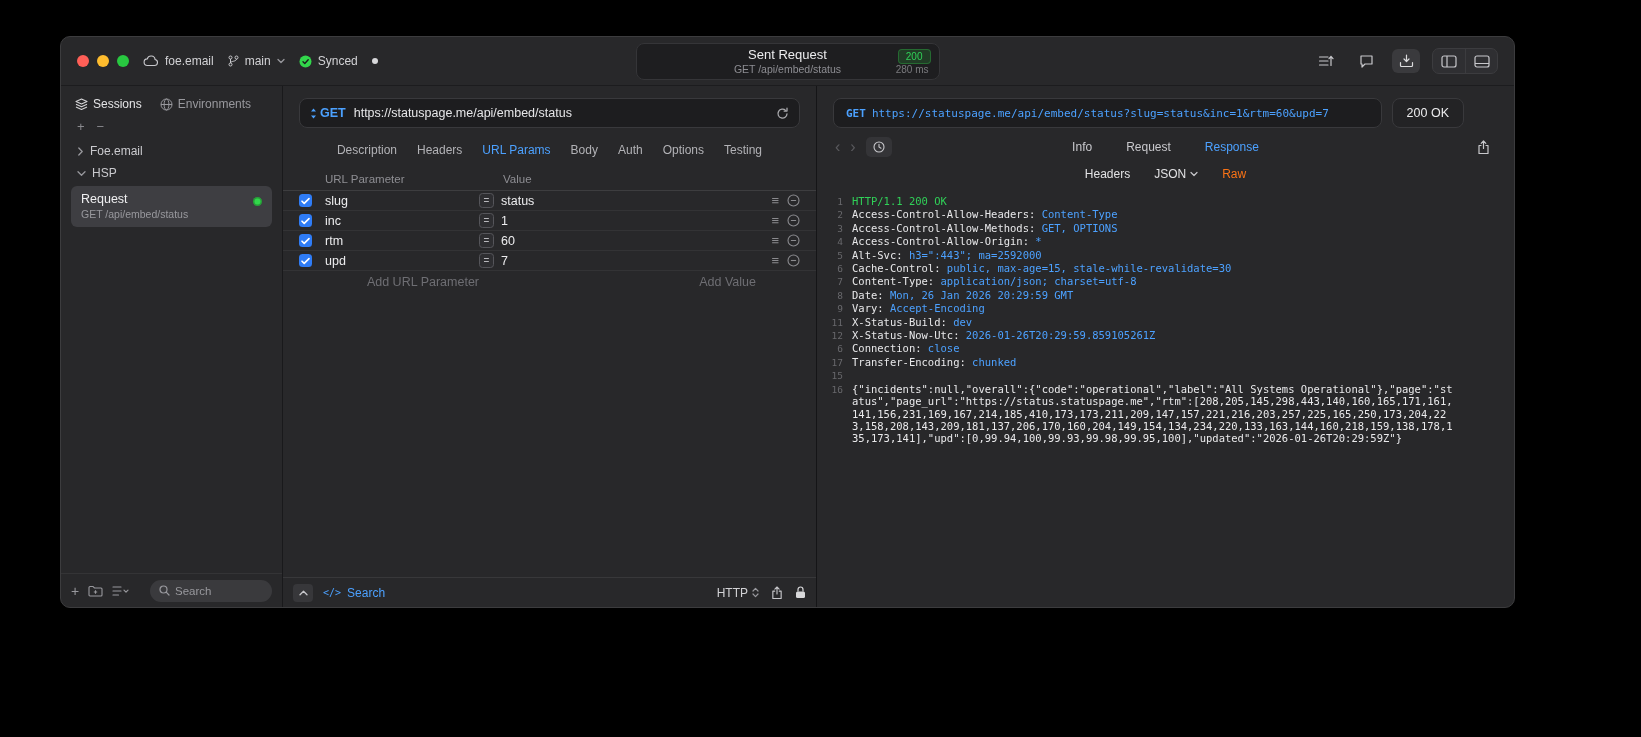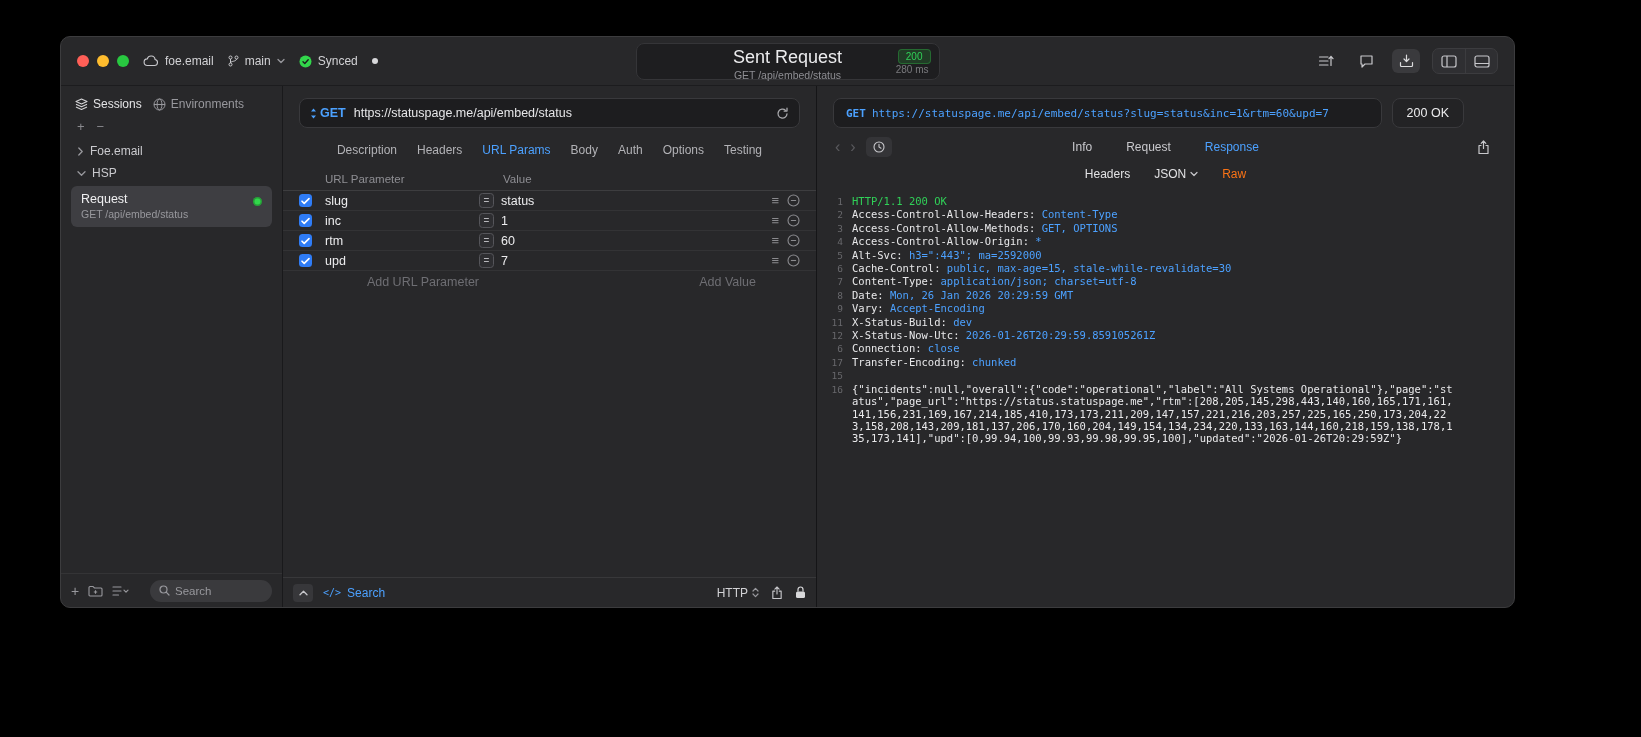--- a/index.html
+++ b/index.html
@@ -13,41 +13,41 @@
   .titlebar { height:49px; flex:0 0 49px; display:flex; align-items:center; gap:14px;
     padding:0 16px; border-bottom:1px solid #1c1c1e; position:relative; }
   .lights { display:flex; gap:8px; }
   .light { width:12px; height:12px; border-radius:50%; }
   .light.red{background:#ff5f57}.light.yellow{background:#febc2e}.light.green{background:#28c840}
   .tb-item { display:flex; align-items:center; gap:6px; font-size:12px; color:#d2d2d5; }
   .tb-dot { width:6px; height:6px; border-radius:50%; background:#d8d8da; }
   .tb-center { position:absolute; left:50%; top:6px; transform:translateX(-50%); }
   .cap { position:relative; width:304px; height:37px; background:#1e1e20;
     border:1px solid #353538; border-radius:8px; text-align:center; padding-top:3px; }
-  .cap-title { font-size:18px; color:#ececee; font-weight:500; }
+  .cap-title { font-size:13px; color:#ececee; font-weight:500; }
   .cap-sub { font-size:10.5px; color:#8e8e93; margin-top:1px; }
   .badge-200 { position:absolute; top:5px; right:8px; background:rgba(50,215,75,.16);
     color:#30d158; font-size:10px; padding:1px 7px; border-radius:4px;
     border:1px solid rgba(50,215,75,.3); }
   .cap-ms { position:absolute; bottom:4px; right:10px; font-size:10px; color:#7a7a7e; }
   .tb-right { margin-left:auto; display:flex; align-items:center; gap:12px; }
   .tb-icon-btn { width:28px; height:24px; display:flex; align-items:center; justify-content:center;
     border-radius:6px; }
   .tb-icon-btn.active { background:#3a3a3d; }
   .tb-seg { display:flex; border:1px solid #3c3c3f; background:#2f2f32; border-radius:7px; overflow:hidden; }
   .tb-seg .seg { width:32px; height:24px; display:flex; align-items:center; justify-content:center; }
   .tb-seg .seg + .seg { border-left:1px solid #3c3c3f; }
 
   
   .main { flex:1; display:flex; min-height:0; }
 
   
   .sidebar { width:222px; flex:0 0 222px; border-right:1px solid #19191b;
     display:flex; flex-direction:column; }
-  .side-tabs { display:flex; align-items:center; gap:11px; padding:11px 14px 4px; }
+  .side-tabs { display:flex; align-items:center; gap:18px; padding:11px 14px 4px; }
   .side-tab { display:flex; align-items:center; gap:5px; font-size:12px; color:#98989d; }
   .side-tab.active { color:#e4e4e6; }
   .side-addrem { display:flex; gap:12px; padding:4px 16px 2px; color:#8a8a8e; font-size:13px; }
   .side-addrem span { cursor:default; }
   .tree { flex:1; padding:4px 8px; overflow:hidden; }
   .tree-row { display:flex; align-items:center; gap:6px; padding:4px 8px;
     font-size:12px; color:#cacace; }
   .req-item { position:relative; background:#3e3e42; border-radius:6px;
     padding:6px 10px 7px; margin:2px 2px 0; }
   .req-title { font-size:12.5px; color:#f0f0f2; }

